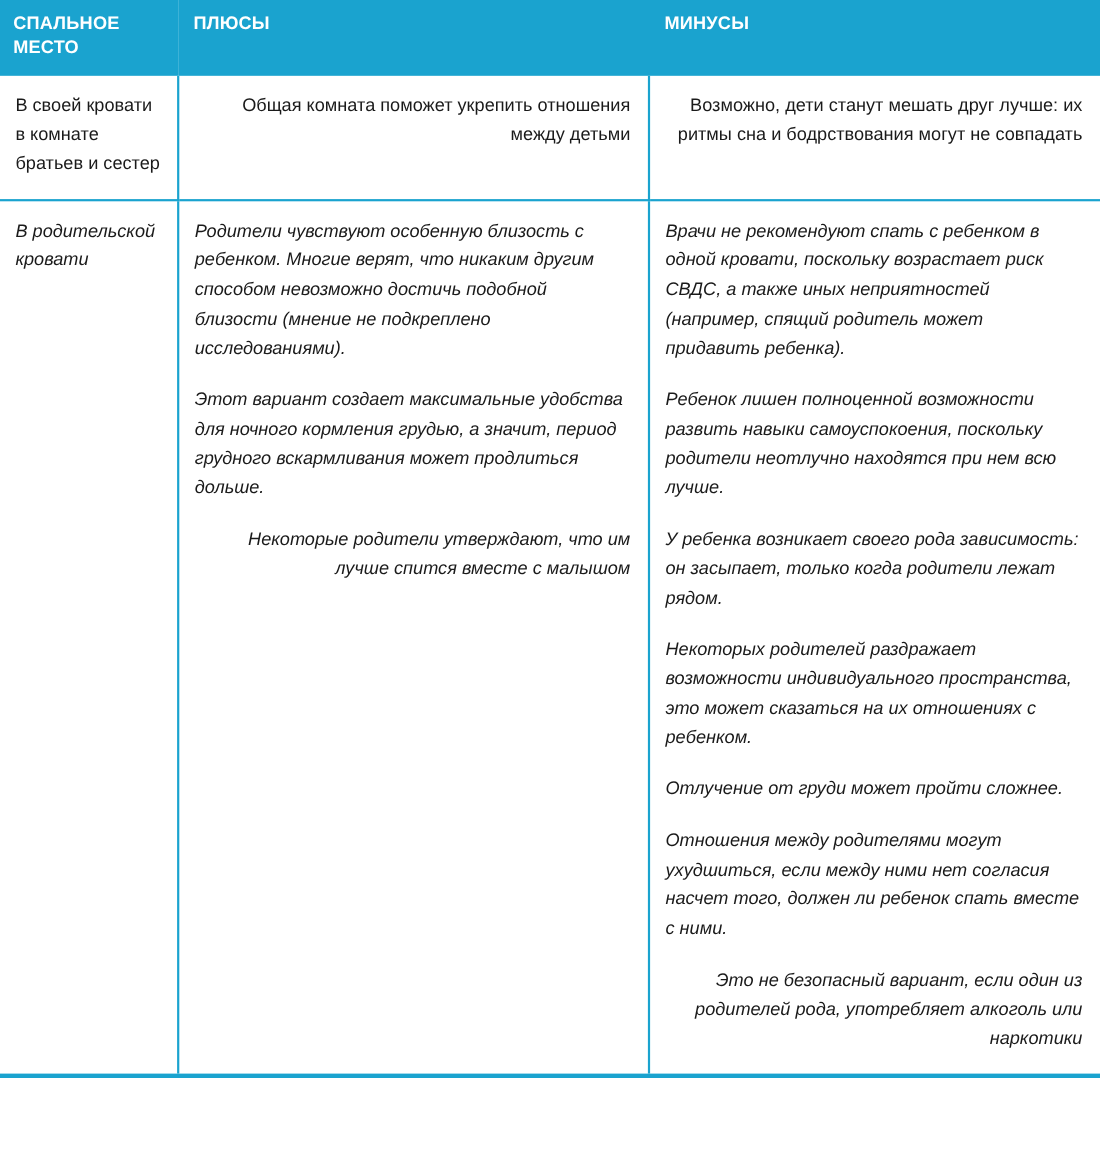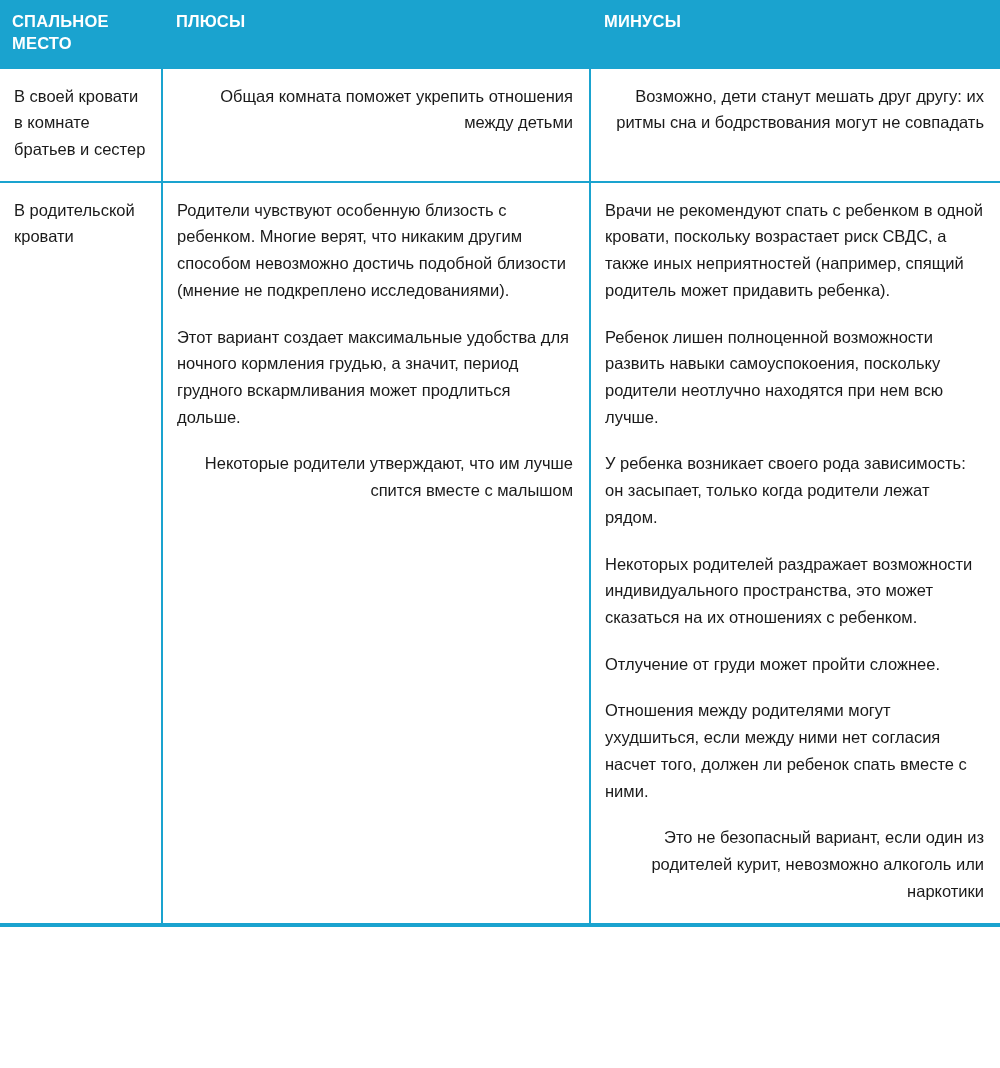--- a/index.html
+++ b/index.html
@@ -48,20 +48,21 @@
     padding: 14px 16px 18px 14px;
     border-right: 2px solid #1aa3cf;
     border-bottom: 2px solid #1aa3cf;
     background: #ffffff;
   }
   tbody td:last-child {
     border-right: none;
   }
   tbody tr:last-child td {
     border-bottom: none;
+    font-style: italic;
   }
   tbody td.place {
     padding-right: 10px;
   }
   tbody td p {
     margin: 0 0 20px 0;
   }
   tbody td p:last-child {
     margin-bottom: 0;
     text-align: right;
@@ -89,36 +90,36 @@
         <th>МИНУСЫ</th>
       </tr>
     </thead>
     <tbody>
       <tr>
         <td class="place">В своей кровати в комнате братьев и сестер</td>
         <td>
           <p>Общая комната поможет укрепить отношения между детьми</p>
         </td>
         <td>
-          <p>Возможно, дети станут мешать друг другу: их ритмы сна и бодрствования могут не совпадать</p>
+          <p>Возможно, дети станут мешать друг лучше: их ритмы сна и бодрствования могут не совпадать</p>
         </td>
       </tr>
       <tr>
         <td class="place">В родительской кровати</td>
         <td>
           <p>Родители чувствуют особенную близость с ребенком. Многие верят, что никаким другим способом невозможно достичь подобной близости (мнение не подкреплено исследованиями).</p>
           <p>Этот вариант создает максимальные удобства для ночного кормления грудью, а значит, период грудного вскармливания может продлиться дольше.</p>
           <p>Некоторые родители утверждают, что им лучше спится вместе с малышом</p>
         </td>
         <td>
           <p>Врачи не рекомендуют спать с ребенком в одной кровати, поскольку возрастает риск СВДС, а также иных неприятностей (например, спящий родитель может придавить ребенка).</p>
           <p>Ребенок лишен полноценной возможности развить навыки самоуспокоения, поскольку родители неотлучно находятся при нем всю лучше.</p>
           <p>У ребенка возникает своего рода зависимость: он засыпает, только когда родители лежат рядом.</p>
           <p>Некоторых родителей раздражает возможности индивидуального пространства, это может сказаться на их отношениях с ребенком.</p>
           <p>Отлучение от груди может пройти сложнее.</p>
           <p>Отношения между родителями могут ухудшиться, если между ними нет согласия насчет того, должен ли ребенок спать вместе с ними.</p>
-          <p>Это не безопасный вариант, если один из родителей курит, невозможно алкоголь или наркотики</p>
+          <p>Это не безопасный вариант, если один из родителей рода, употребляет алкоголь или наркотики</p>
         </td>
       </tr>
     </tbody>
   </table>
   <div class="bottom-rule"></div>
 </div>
 
 </body></html>

